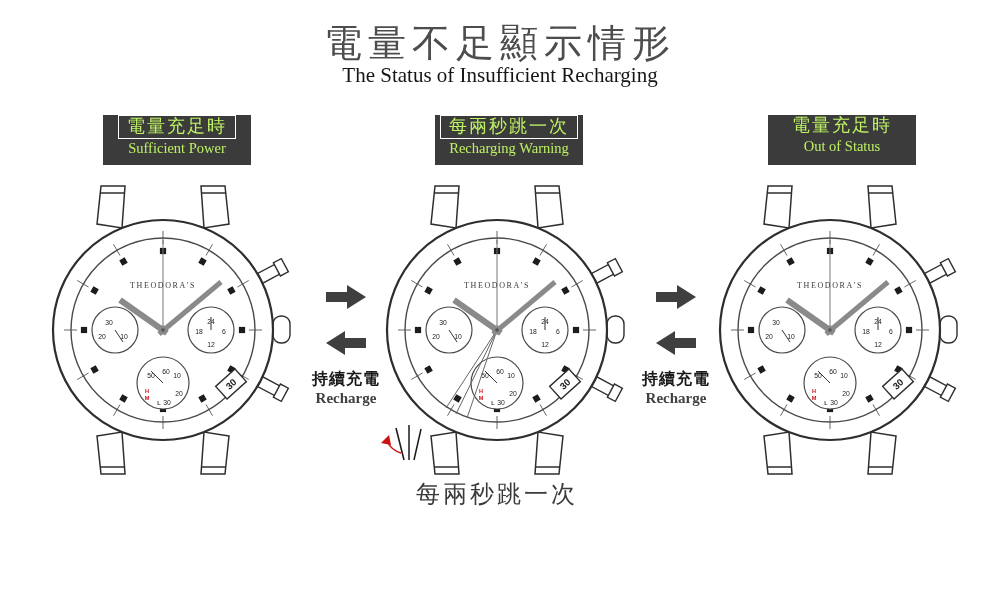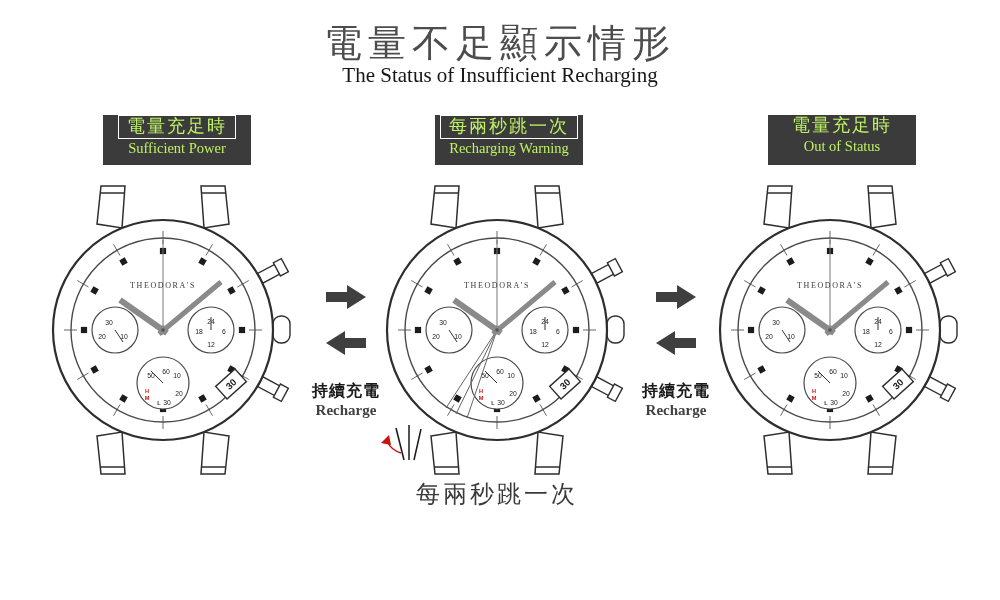--- a/index.html
+++ b/index.html
@@ -36,21 +36,21 @@
   .watch-svg .date { font-size:9.5px; font-weight:bold; fill:#222222; text-anchor:middle;
                     font-family:"Liberation Sans", sans-serif; }
   .fan { display:none; }
   .jumping .fan { display:block; }
 
   .arrow-group { position:absolute; top:285px; width:80px;
     display:flex; flex-direction:column; align-items:center; }
   .block-arrow { width:40px; height:24px; }
   .block-arrow polygon { fill:var(--arrow-color,#3f3f3f); }
   .block-arrow.arrow2 { margin-top:22px; }
-  .arrow-zh { margin-top:26px; font-size:16px; font-weight:bold; color:#1a1a1a; letter-spacing:1px; white-space:nowrap; }
+  .arrow-zh { margin-top:14px; font-size:16px; font-weight:bold; color:#1a1a1a; letter-spacing:1px; white-space:nowrap; }
   .arrow-en { font-family:"Liberation Serif", serif; font-size:15px; font-weight:bold; color:#404040; }
 
   .caption {
     position:absolute; top:478px; left:377px; width:240px; text-align:center;
     font-size:24px; color:#3a3a3a; letter-spacing:3px;
   }
   .jump-sketch { position:absolute; left:376px; top:416px; width:48px; height:48px; }
   .jump-sketch svg { width:100%; height:100%; }
 </style>
 </head>

